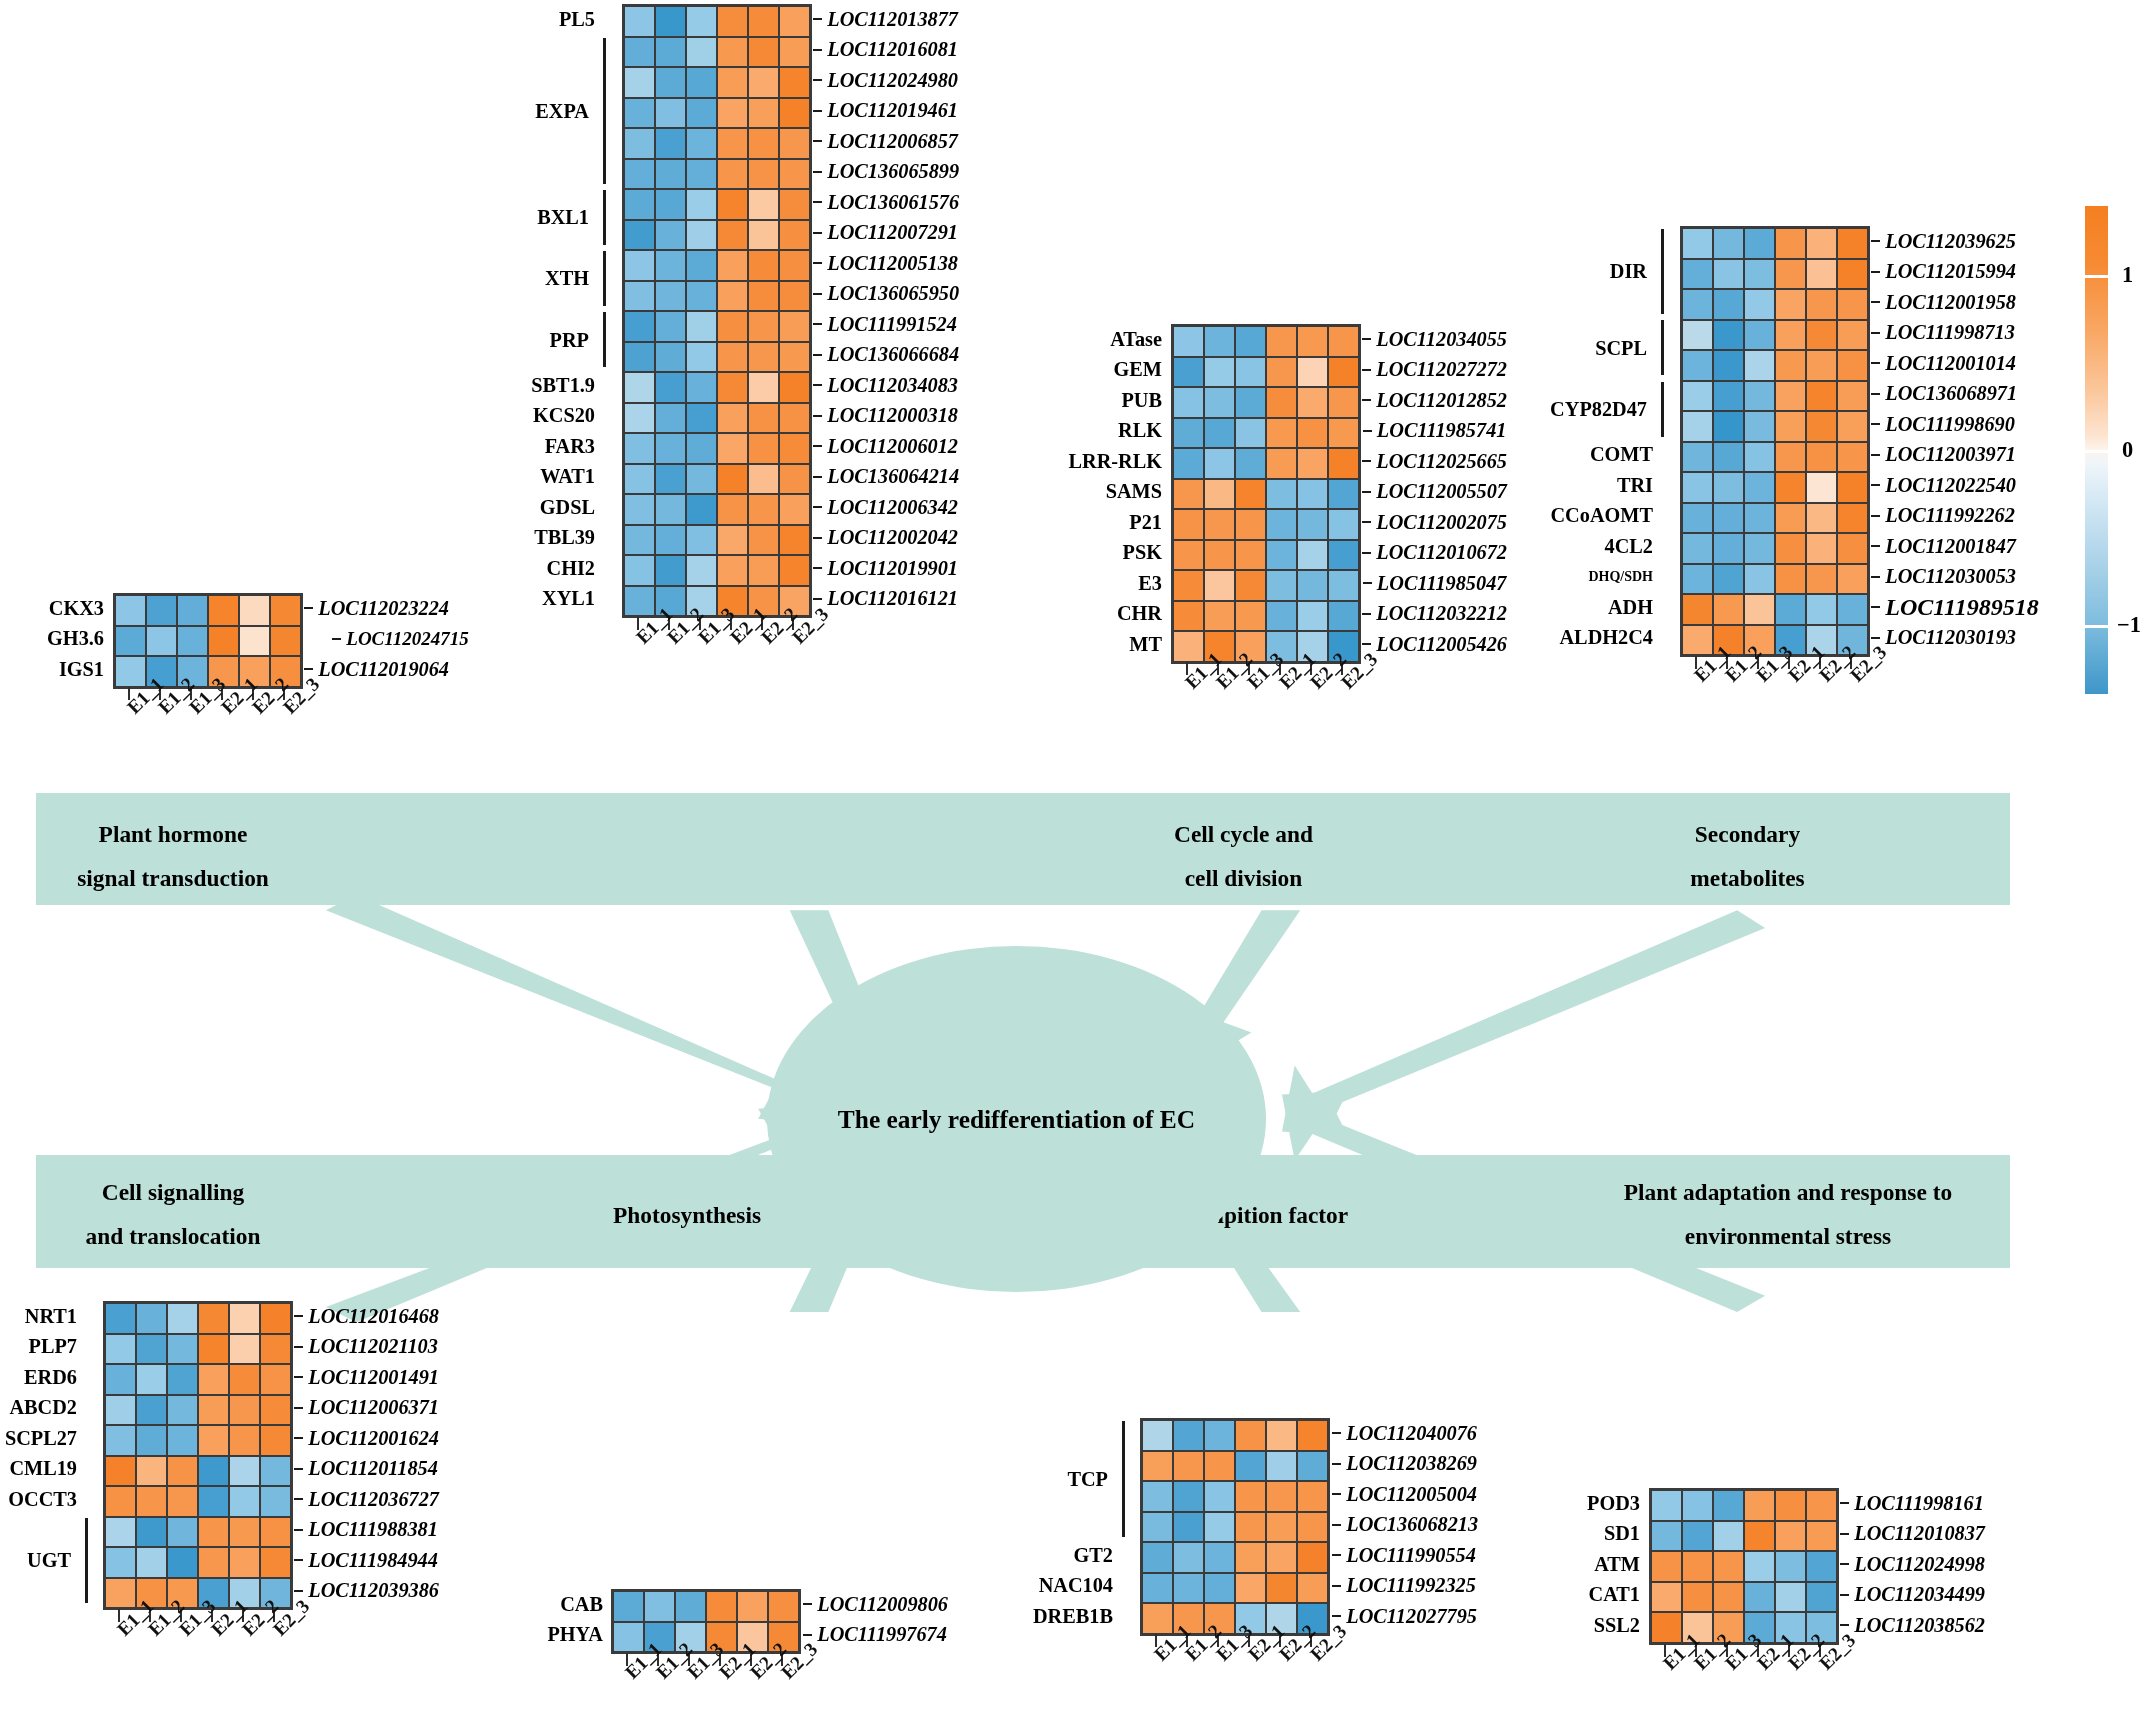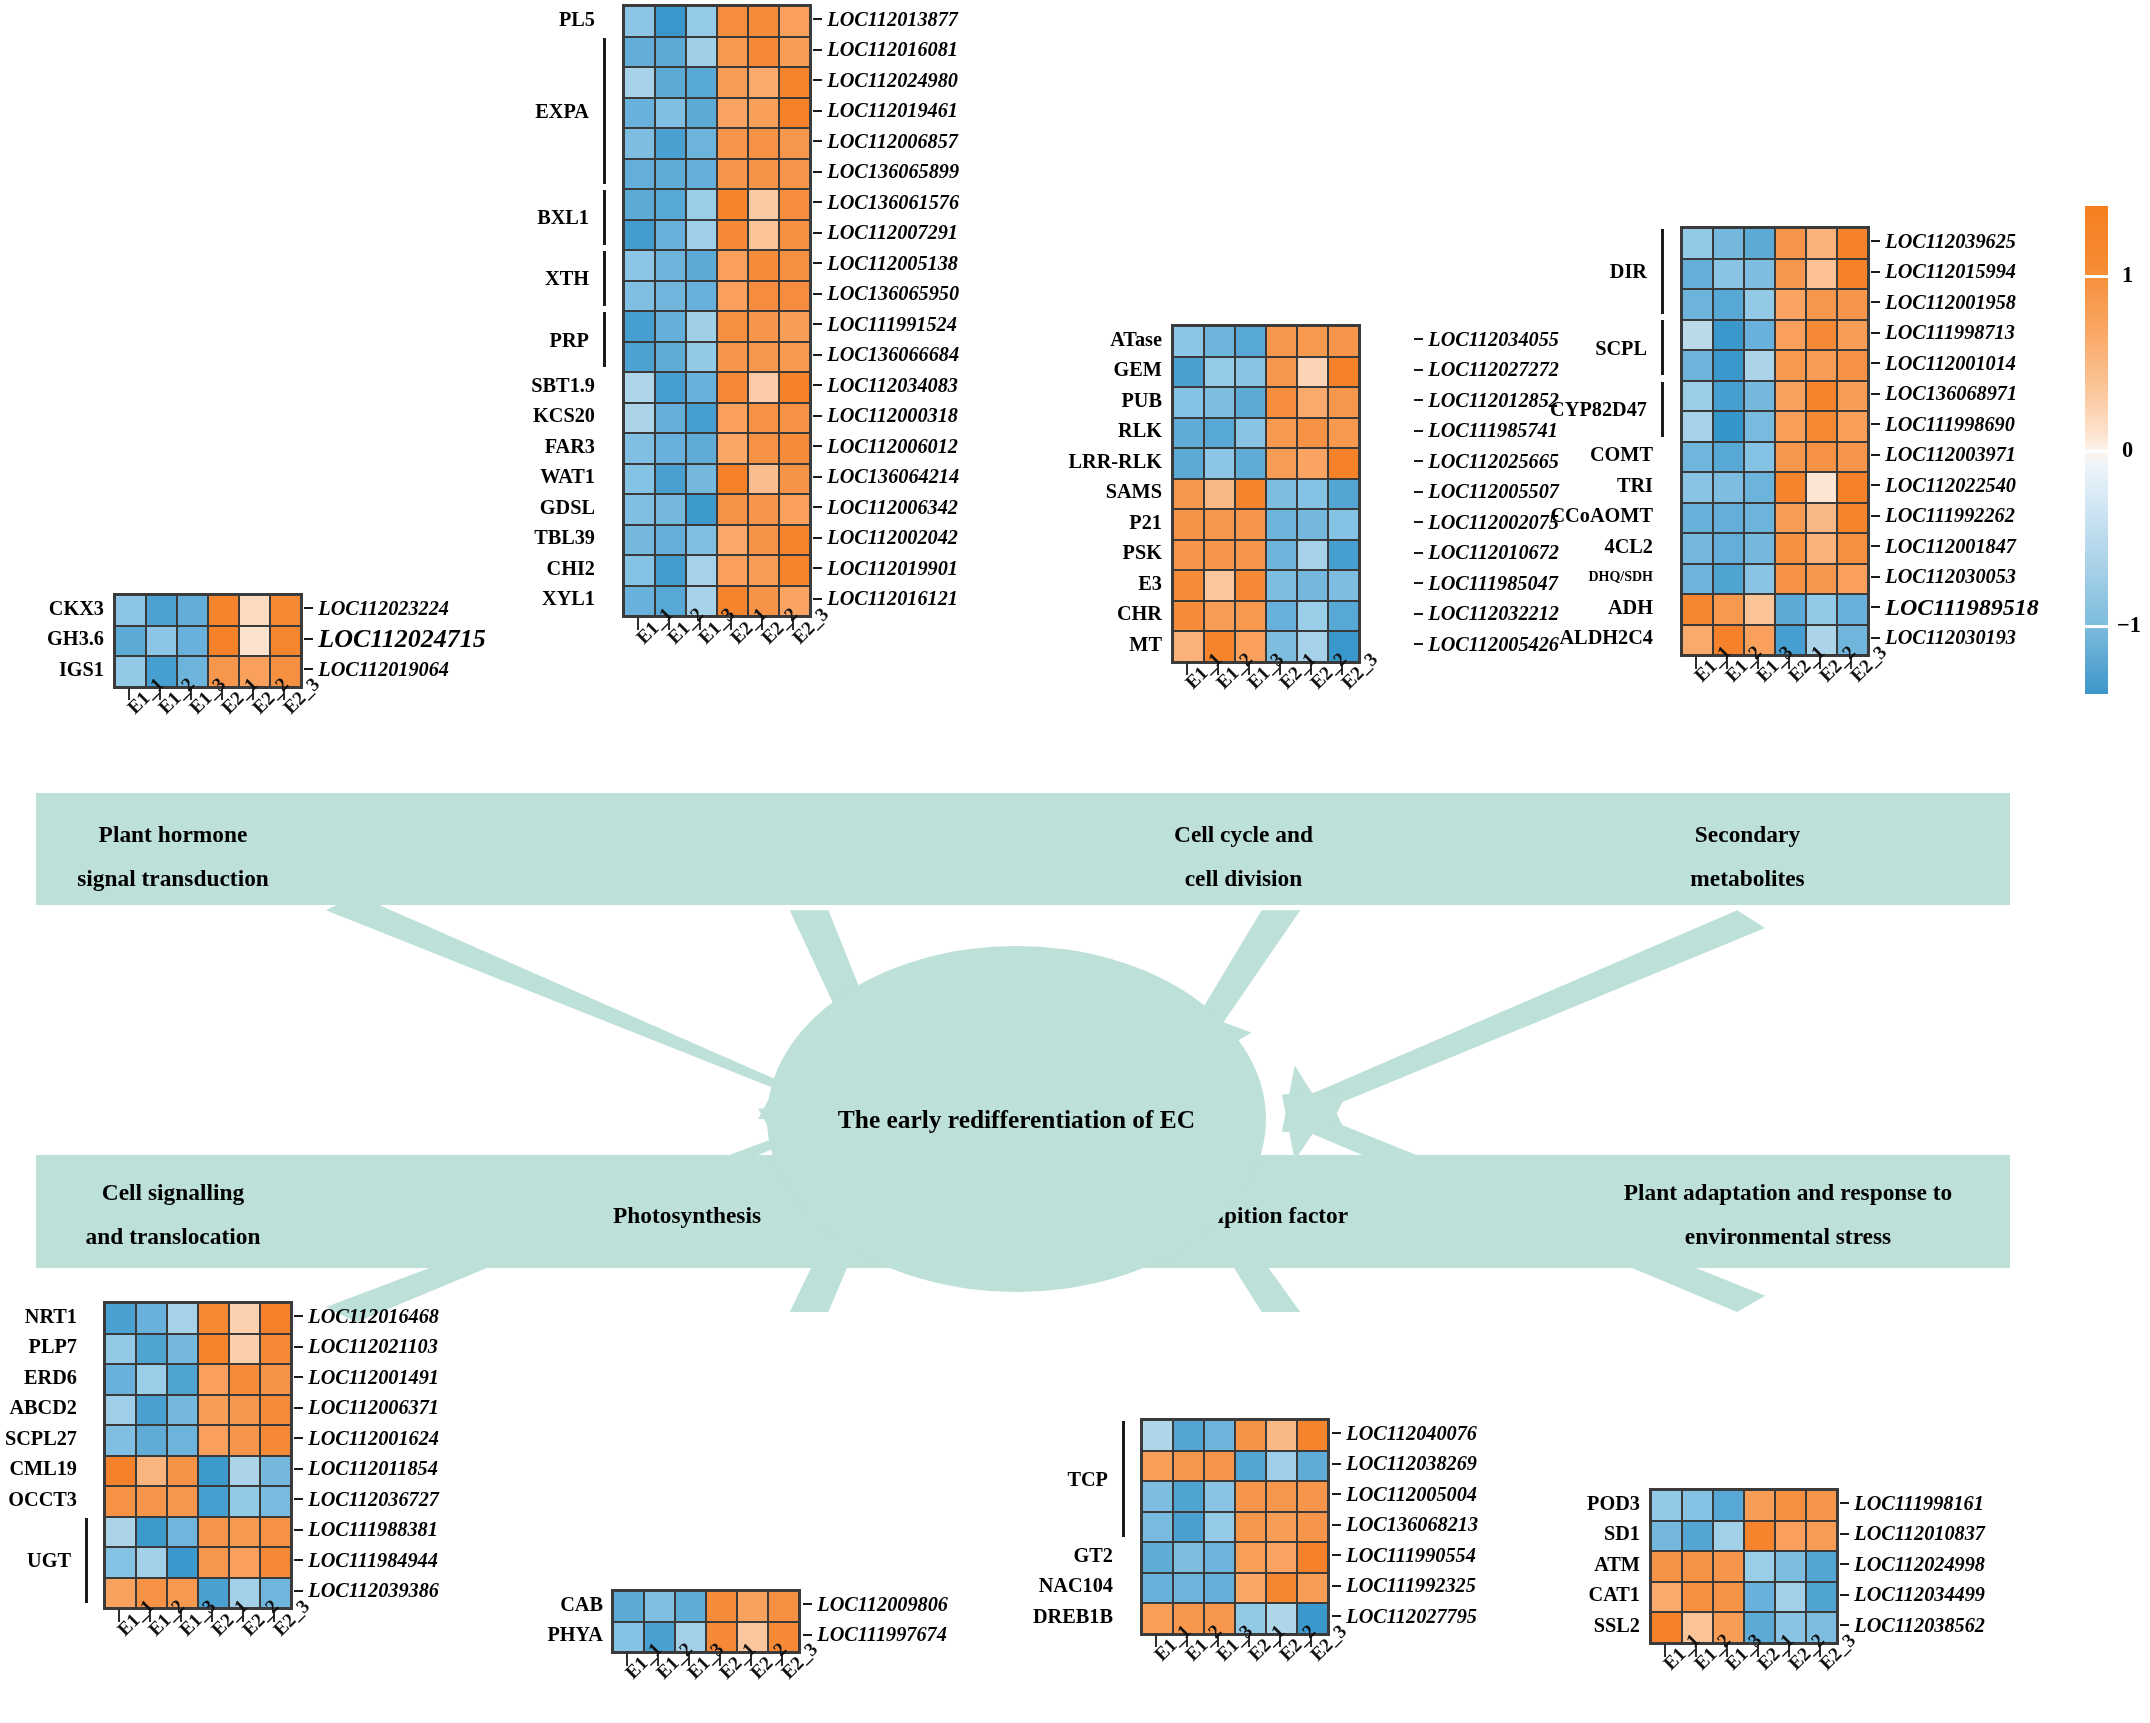--- a/index.html
+++ b/index.html
@@ -125,21 +125,21 @@
       <div class="rowlabels" style="left: -222px; top: 593px; width: 326px; height: 92px;">
         <div class="rowlabel" style="height: 30.5px; font-size: 20.3px;">CKX3</div>
         <div class="rowlabel" style="height: 30.5px; font-size: 20.3px;">GH3.6</div>
         <div class="rowlabel" style="height: 30.5px; font-size: 20.3px;">IGS1</div>
       </div>
       <div class="genelabels" style="left: 304px; top: 593px; height: 92px;">
         <div class="genelabel" style="height: 30.5px; font-size: 20.3px;">
           <span class="genedash"></span>
           <span>LOC112023224</span>
         </div>
-        <div class="genelabel" style="height: 30.5px; font-size: 26px;">
+        <div class="genelabel" style="height: 30.5px; font-size: 19px; padding-left: 28px;">
           <span class="genedash"></span>
           <span>LOC112024715</span>
         </div>
         <div class="genelabel" style="height: 30.5px; font-size: 20.3px;">
           <span class="genedash"></span>
           <span>LOC112019064</span>
         </div>
       </div>
       <div class="xticks" style="left: 113px; top: 687px; width: 186px; height: 13.2px;">
         <div class="xtick" style="left: 14.5px; top: 0px; height: 13.2px;"></div>
@@ -485,21 +485,21 @@
         <div class="rowlabel" style="height: 30.5px; font-size: 20.3px;">PUB</div>
         <div class="rowlabel" style="height: 30.5px; font-size: 20.3px;">RLK</div>
         <div class="rowlabel" style="height: 30.5px; font-size: 20.3px;">LRR-RLK</div>
         <div class="rowlabel" style="height: 30.5px; font-size: 20.3px;">SAMS</div>
         <div class="rowlabel" style="height: 30.5px; font-size: 20.3px;">P21</div>
         <div class="rowlabel" style="height: 30.5px; font-size: 20.3px;">PSK</div>
         <div class="rowlabel" style="height: 30.5px; font-size: 20.3px;">E3</div>
         <div class="rowlabel" style="height: 30.5px; font-size: 20.3px;">CHR</div>
         <div class="rowlabel" style="height: 30.5px; font-size: 20.3px;">MT</div>
       </div>
-      <div class="genelabels" style="left: 1414px; top: 324px; height: 336px;">
+      <div class="genelabels" style="left: 1362px; top: 324px; height: 336px; align-items: center;">
         <div class="genelabel" style="height: 30.5px; font-size: 20.3px;">
           <span class="genedash"></span>
           <span>LOC112034055</span>
         </div>
         <div class="genelabel" style="height: 30.5px; font-size: 20.3px;">
           <span class="genedash"></span>
           <span>LOC112027272</span>
         </div>
         <div class="genelabel" style="height: 30.5px; font-size: 20.3px;">
           <span class="genedash"></span>

